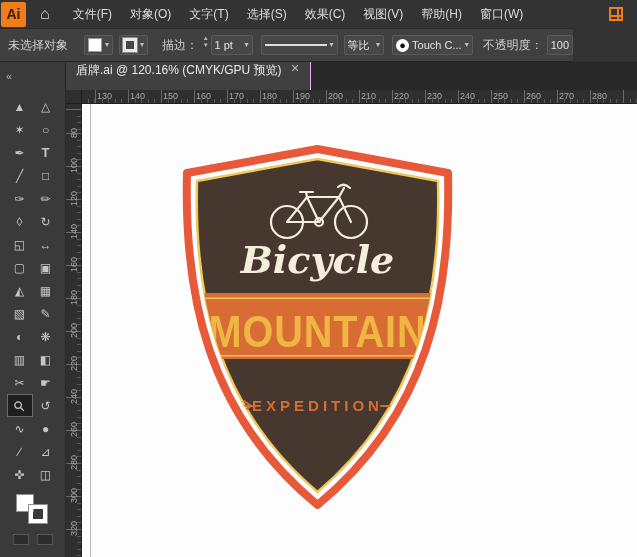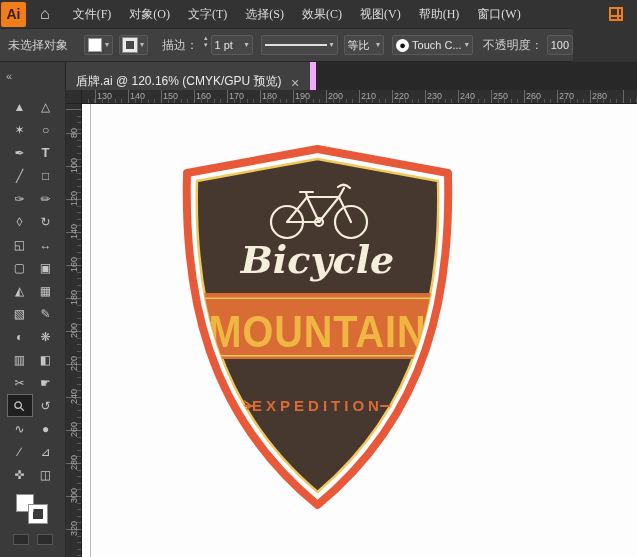--- a/index.html
+++ b/index.html
@@ -6,21 +6,21 @@
   .app{position:relative;width:637px;height:557px;overflow:hidden;
        font-family:"Liberation Sans",sans-serif;-webkit-font-smoothing:antialiased;}
 
   
   .menubar{position:absolute;left:0;top:0;width:637px;height:28px;background:#333333;
            display:flex;align-items:center;z-index:5;}
   .ai-logo{width:25px;height:25px;margin-left:1px;border-radius:2px;background:#ef7d1a;
            color:#3a2000;font-weight:bold;font-size:14px;display:flex;align-items:center;
            justify-content:center;text-align:center;}
   .home-icon{margin-left:14px;color:#d8d8d8;font-size:16px;line-height:1;}
-  .menu-list{display:flex;margin-left:14px;height:100%;align-items:flex-end;font-family:Liberation Serif, serif;}
+  .menu-list{display:flex;margin-left:14px;height:100%;align-items:flex-end;}
   .menu-item{padding:0 9px;font-size:12px;color:#dcdcdc;line-height:28px;white-space:nowrap;}
   .workspace-icon{margin-left:auto;margin-right:14px;width:14px;height:14px;
       background-image:linear-gradient(#ef7d1a,#ef7d1a),linear-gradient(#ef7d1a,#ef7d1a);
       background-size:14px 2px,2px 14px;background-position:0 6px,6px 0;background-repeat:no-repeat;
       border:2px solid #ef7d1a;box-sizing:border-box;}
 
   
   .controlbar{position:absolute;left:0;top:28px;width:573px;height:34px;background:#404040;
       border-top:1px solid #2a2a2a;border-bottom:1px solid #262626;box-sizing:border-box;
       display:flex;align-items:center;font-size:12px;color:#cfcfcf;overflow:hidden;z-index:5;}
@@ -38,21 +38,21 @@
   .brush-dot{font-size:11px;color:#111;background:#fff;border-radius:50%;width:13px;height:13px;
       display:flex;align-items:center;justify-content:center;line-height:1;}
   .opacity-field{width:28px;justify-content:center;}
 
   
   .tabbar{position:absolute;left:0;top:62px;width:637px;height:28px;background:#282828;z-index:4;}
   .collapse-strip{position:absolute;left:0;top:0;width:66px;height:28px;background:#3a3a3a;
       border-right:1px solid #232323;color:#b5b5b5;font-size:11px;line-height:28px;
       padding-left:6px;box-sizing:border-box;}
   .doc-tab{position:absolute;left:66px;top:0;height:28px;background:#404040;
-      border-right:6px solid #f0abfc;display:flex;align-items:flex-end;padding:0 10px;gap:9px;}
+      border-right:1px solid #f0abfc;display:flex;align-items:flex-start;padding:0 10px;gap:9px;}
   .doc-tab .title{font-size:12px;color:#e8e8e8;white-space:nowrap;}
   .doc-tab .close{font-size:11px;color:#b8b8b8;}
 
   
   .toolbar{position:absolute;left:0;top:90px;width:66px;height:467px;background:#3a3a3a;
       border-right:1px solid #2b2b2b;box-sizing:border-box;}
   .tools-grid{margin:5px auto 0;width:52px;display:grid;grid-template-columns:26px 26px;
       grid-auto-rows:23px;justify-items:center;align-items:center;}
   .tool{width:24px;height:21px;display:flex;align-items:center;justify-content:center;
       color:#c6c6c6;font-size:12px;}

